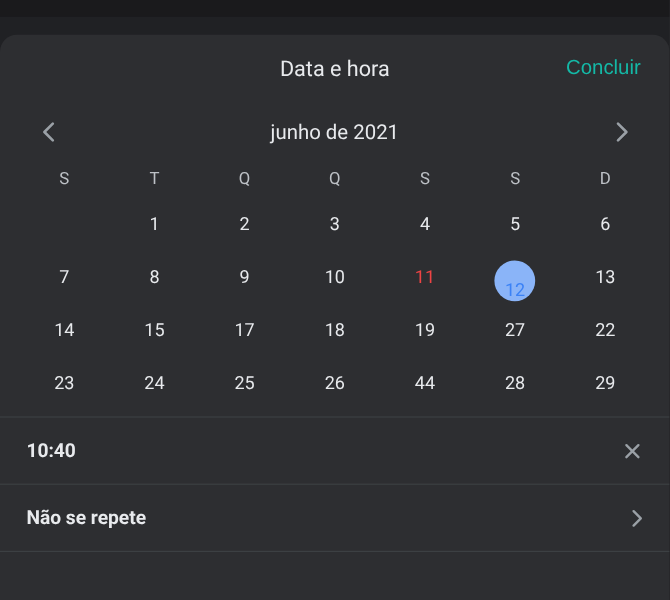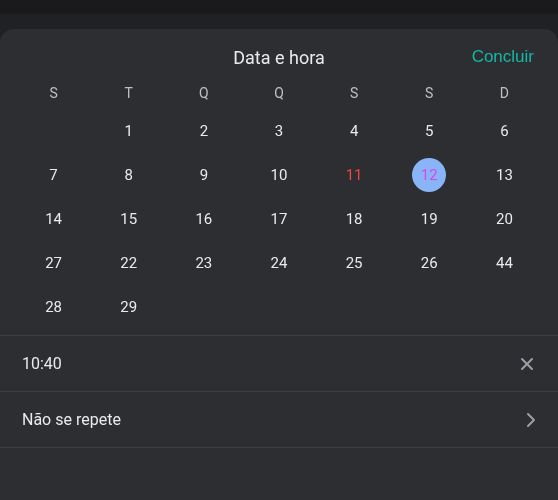--- a/index.html
+++ b/index.html
@@ -93,21 +93,22 @@
       justify-content: center;
       font-size: 15px;
       color: #e8eaed;
       cursor: pointer;
       position: relative;
     }
     .day-cell.today {
       color: #ef4444;
     }
     .day-cell.selected {
-      color: #d946ef;
+      color: #3b82f6;
+      align-items: flex-end;
     }
     .day-cell.selected::before {
       content: "";
       position: absolute;
       width: 34px;
       height: 34px;
       border-radius: 50%;
       background: #8ab4f8;
       z-index: 0;
     }
@@ -123,39 +124,57 @@
       align-items: center;
       justify-content: space-between;
       padding: 0 22px;
       height: 56px;
       border-bottom: 1px solid #3c4043;
       cursor: pointer;
     }
     .row-label {
       font-size: 16px;
       color: #e8eaed;
+      font-weight: bold;
     }
     .row-icon {
       color: #9aa0a6;
       display: flex;
       align-items: center;
     }
     .row-icon svg { display: block; }
   </style>
 </head>
 <body>
 
 <div class="backdrop"></div>
 <div class="sheet">
 
   <div class="header">
     <div class="header-title">Data e hora</div>
     <button class="done-btn">Concluir</button>
   </div>
 
+  <div class="month-nav">
+    <button class="nav-arrow">
+      <span>
+        <svg viewBox="0 0 11 18" fill="none">
+            <path d="M9 2 L2 9 L9 16" stroke="currentColor" stroke-width="2.2" stroke-linecap="round" stroke-linejoin="round"></path>
+          </svg>
+      </span>
+    </button>
+    <div class="month-label">junho de 2021</div>
+    <button class="nav-arrow">
+      <span>
+        <svg viewBox="0 0 11 18" fill="none">
+            <path d="M2 2 L9 9 L2 16" stroke="currentColor" stroke-width="2.2" stroke-linecap="round" stroke-linejoin="round"></path>
+          </svg>
+      </span>
+    </button>
+  </div>
 
   <div class="weekdays">
     <div class="weekday">S</div>
     <div class="weekday">T</div>
     <div class="weekday">Q</div>
     <div class="weekday">Q</div>
     <div class="weekday">S</div>
     <div class="weekday">S</div>
     <div class="weekday">D</div>
   </div>
@@ -201,33 +220,27 @@
       <div class="day-cell">
         <span>13</span>
       </div>
       <div class="day-cell">
         <span>14</span>
       </div>
       <div class="day-cell">
         <span>15</span>
       </div>
       <div class="day-cell">
-        <span>16</span>
-      </div>
-      <div class="day-cell">
         <span>17</span>
       </div>
       <div class="day-cell">
         <span>18</span>
       </div>
       <div class="day-cell">
         <span>19</span>
-      </div>
-      <div class="day-cell">
-        <span>20</span>
       </div>
       <div class="day-cell">
         <span>27</span>
       </div>
       <div class="day-cell">
         <span>22</span>
       </div>
       <div class="day-cell">
         <span>23</span>
       </div>

